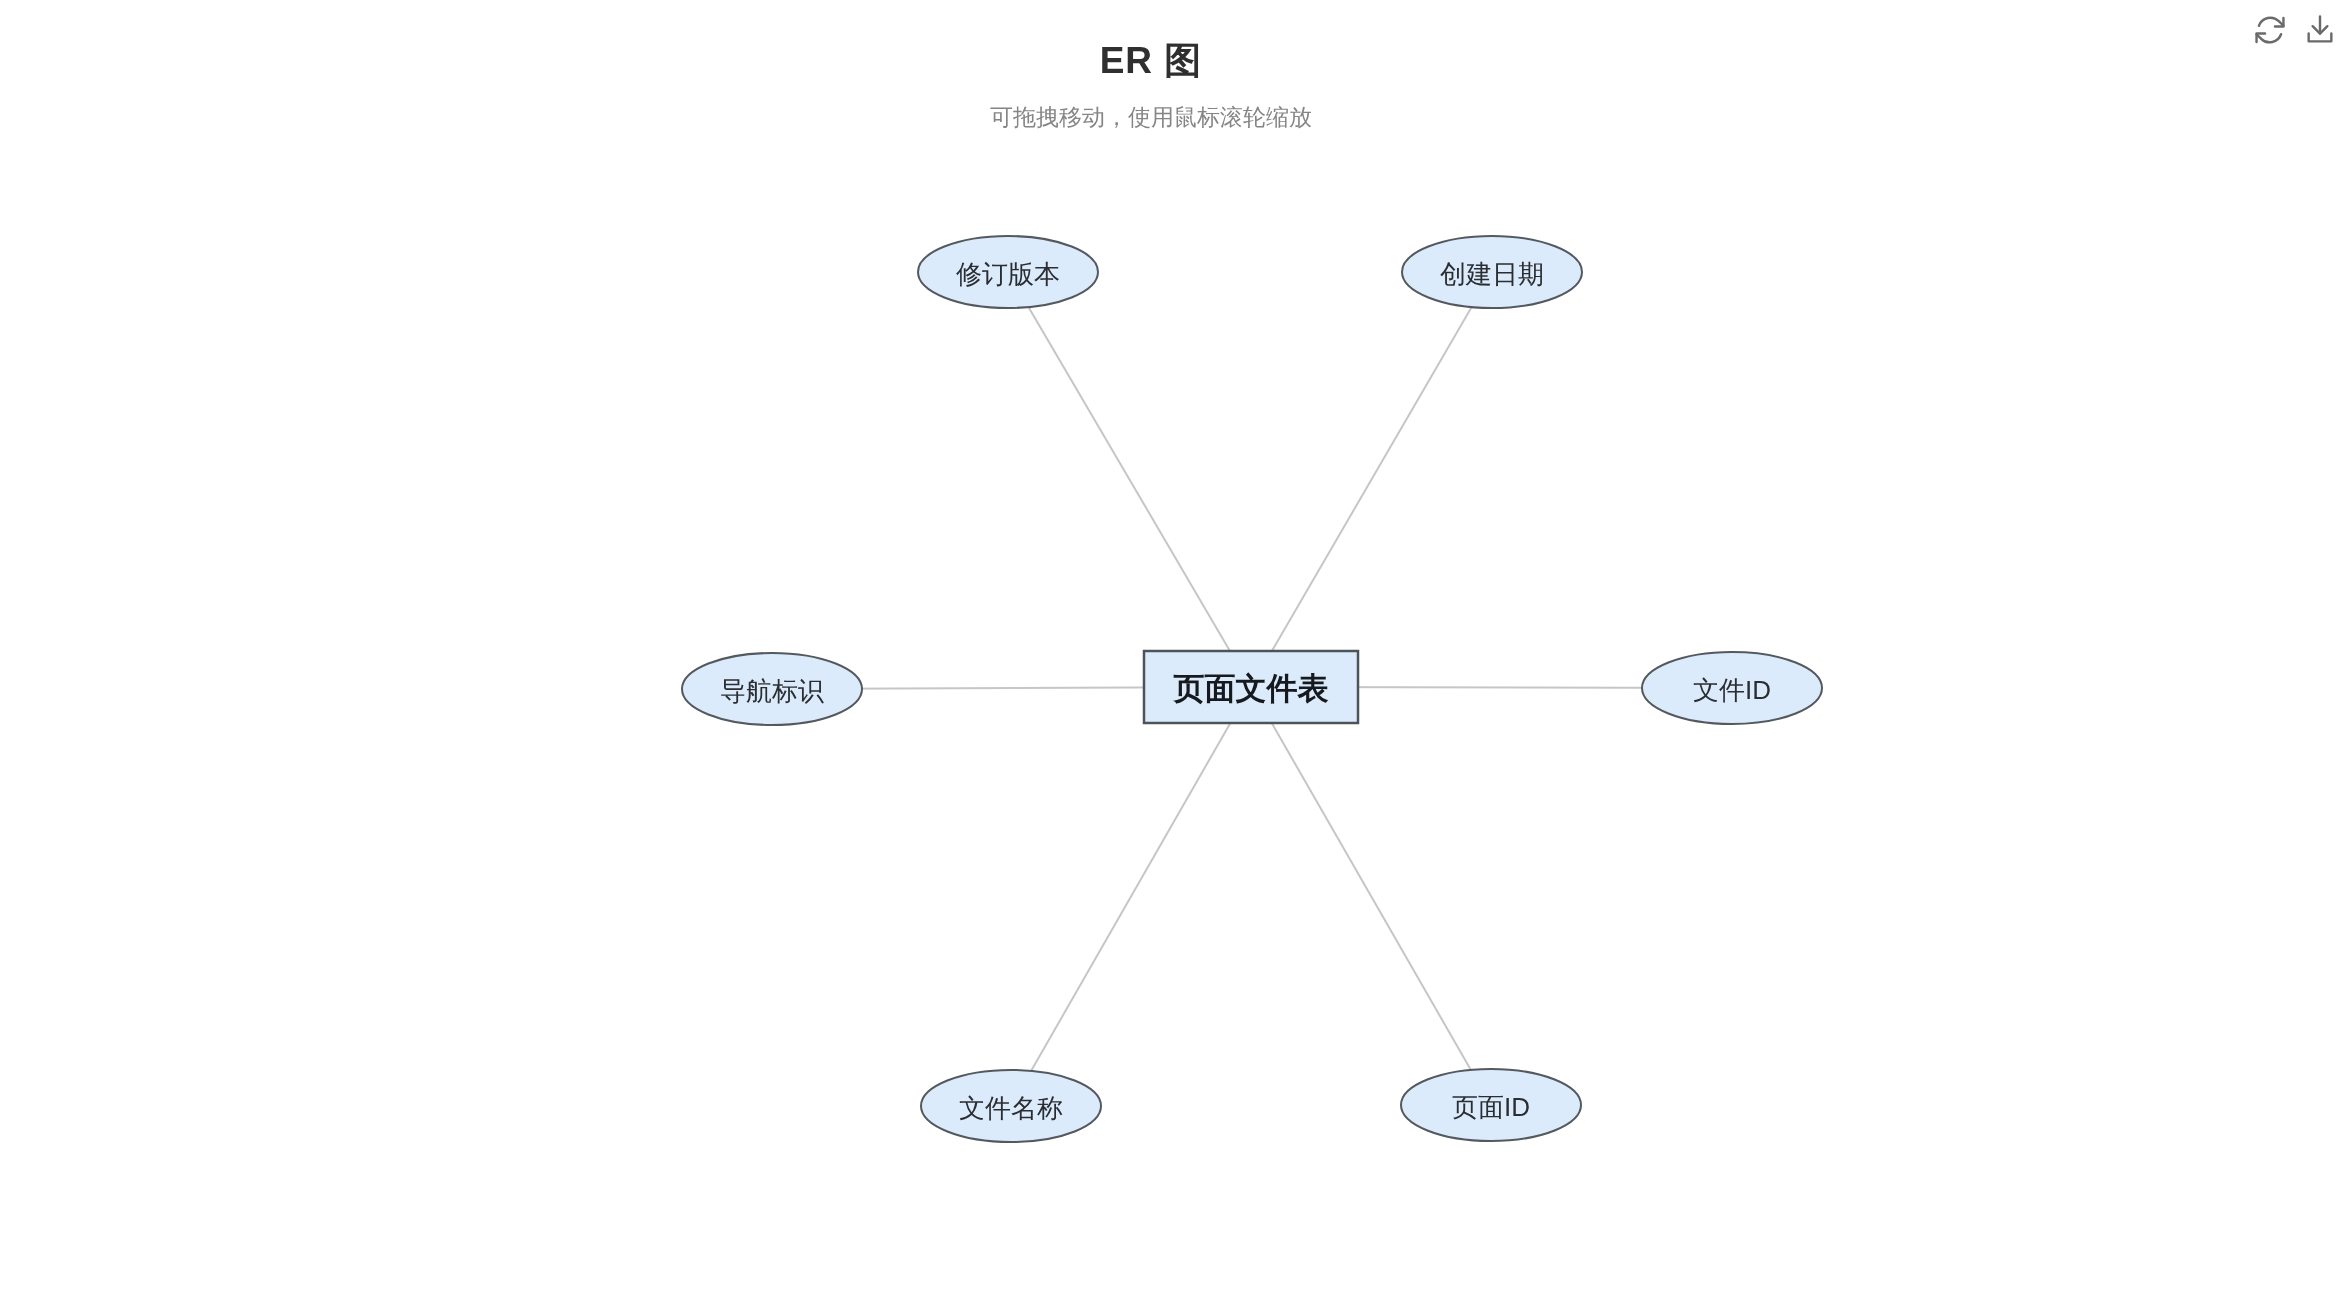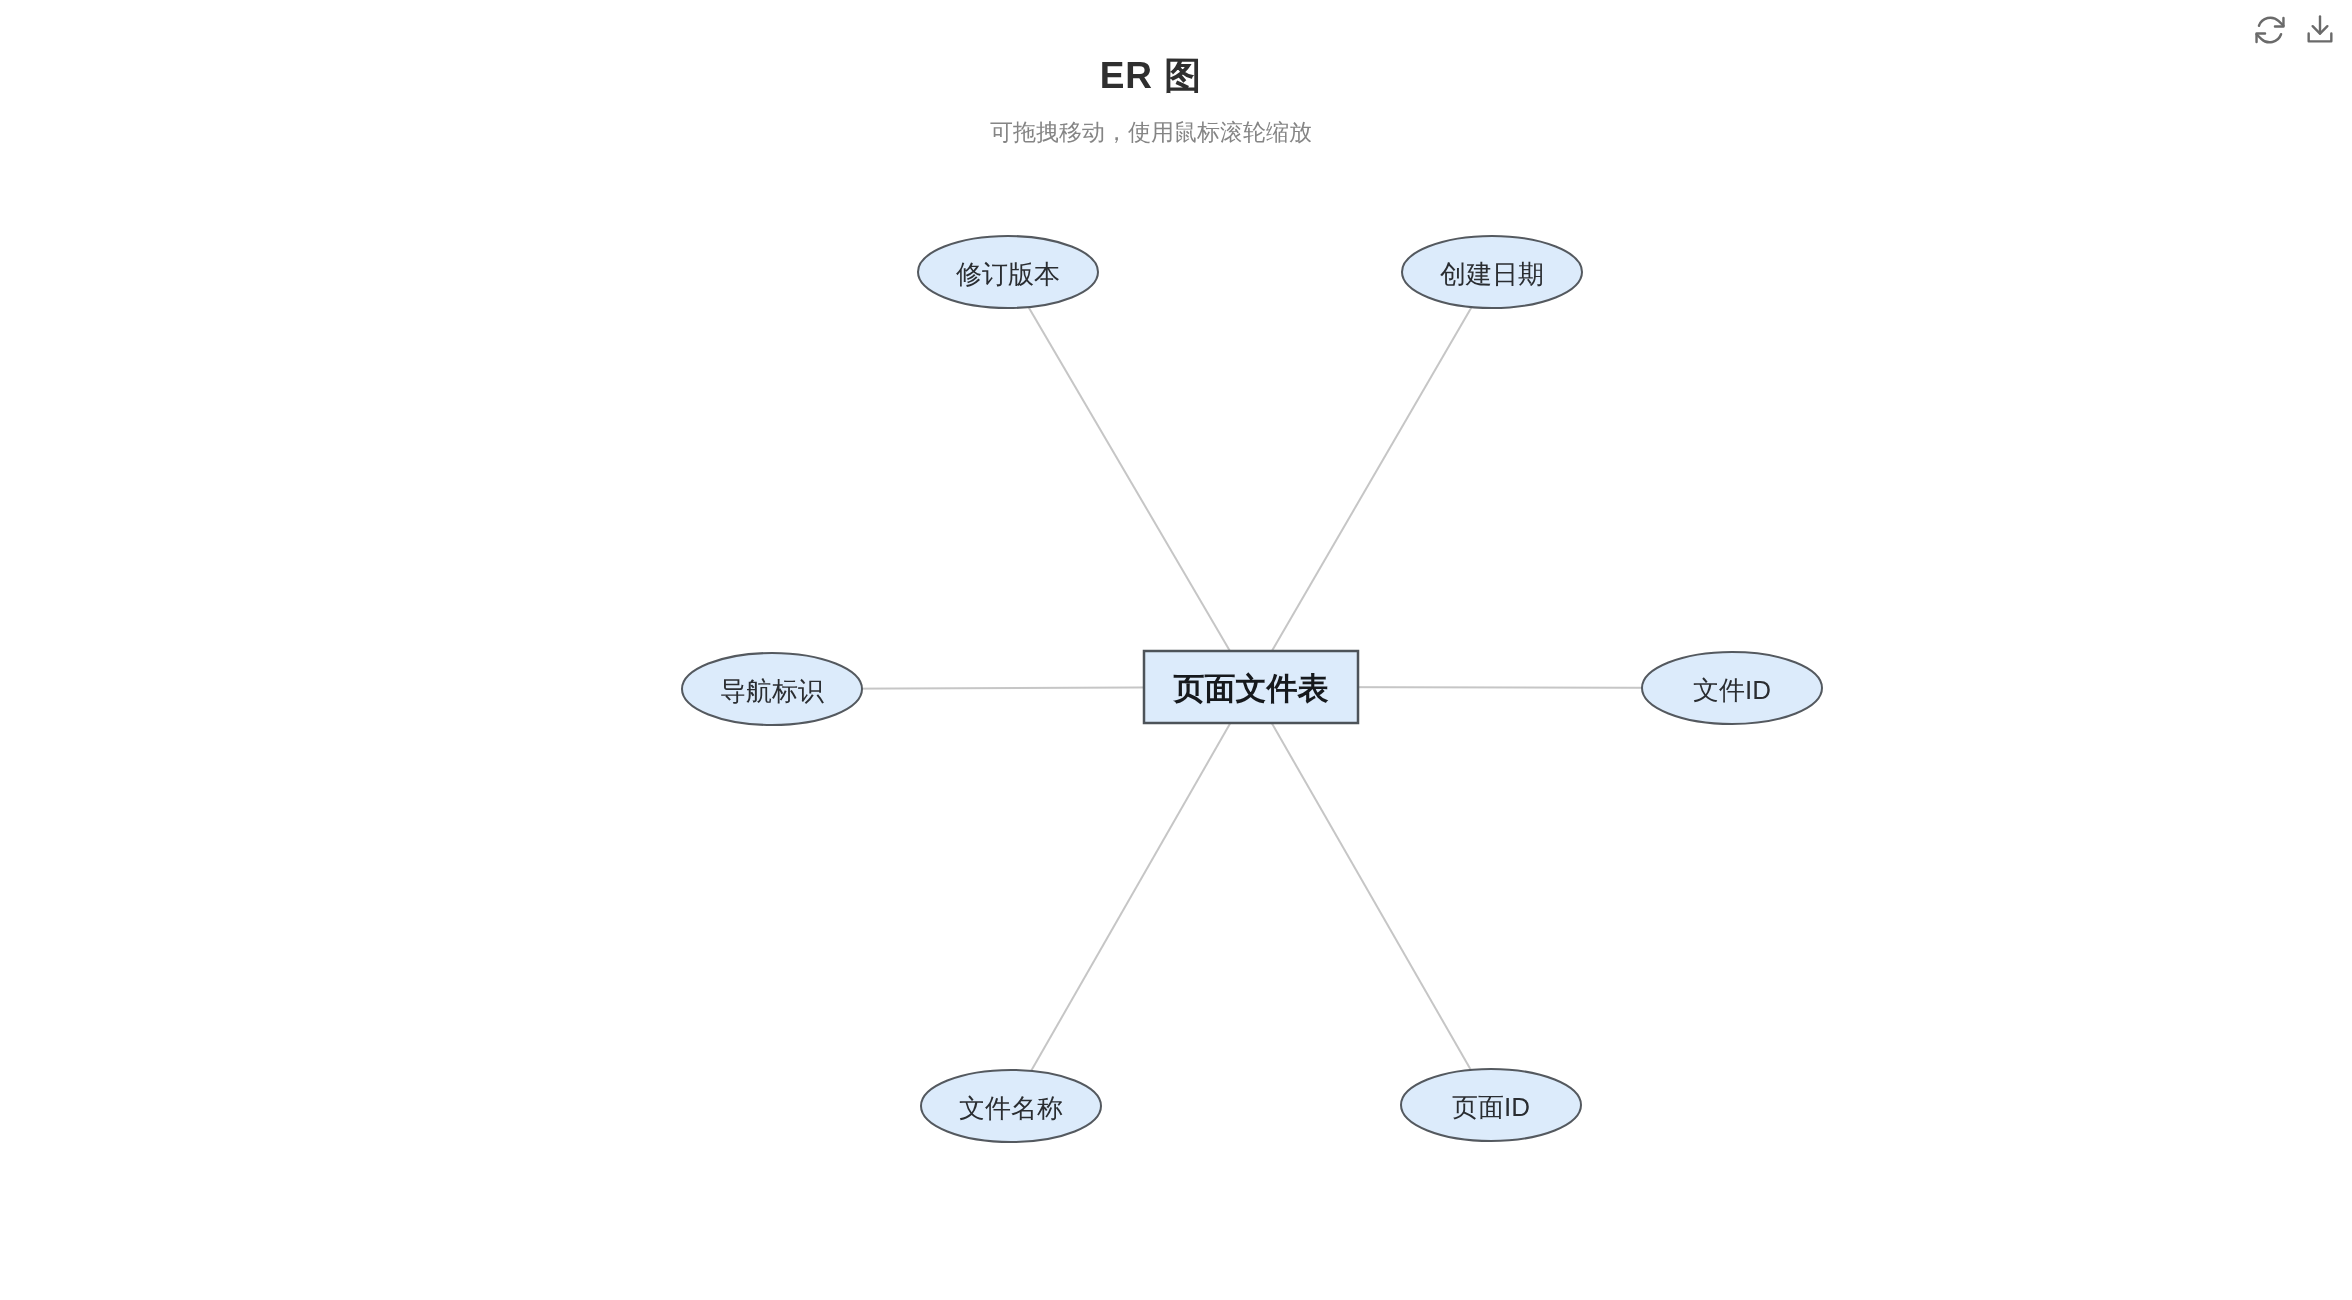--- a/index.html
+++ b/index.html
@@ -10,21 +10,21 @@
   }
   .page {
     position: relative;
     width: 2352px;
     height: 1300px;
     overflow: hidden;
     background: #ffffff;
   }
   .header {
     position: absolute;
-    top: 51px;
+    top: 36px;
     left: 0;
     width: 2302px;
     text-align: center;
     pointer-events: none;
   }
   .header h1 {
     margin: 0;
     font-size: 37px;
     font-weight: bold;
     color: #2f2f2f;

